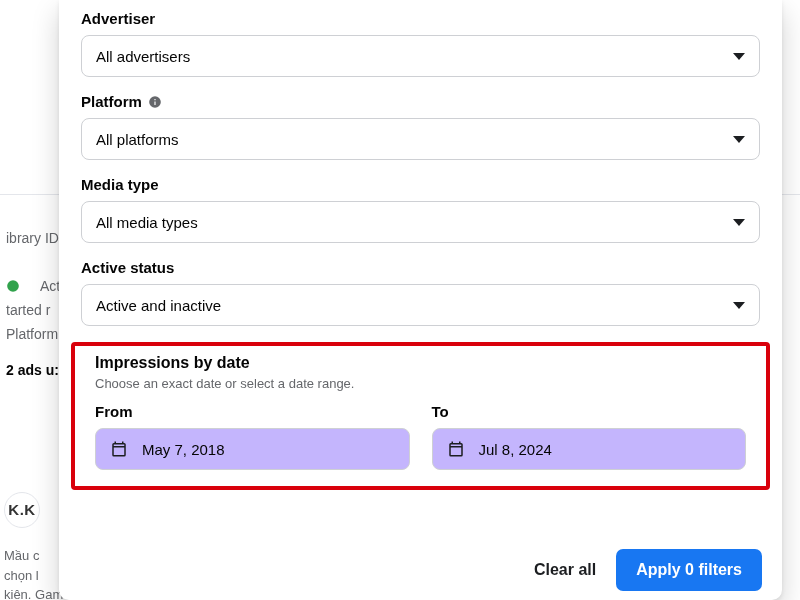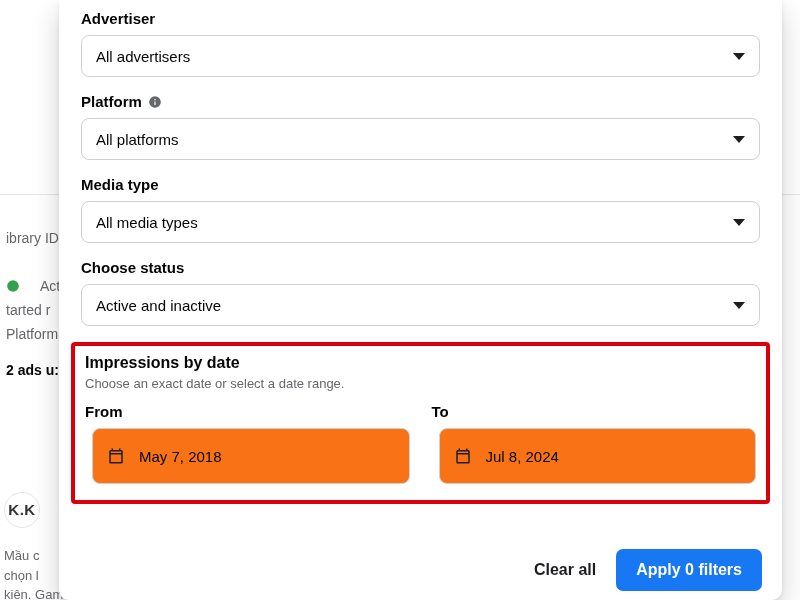--- a/index.html
+++ b/index.html
@@ -52,28 +52,28 @@
     font-size:15px; color:var(--text); cursor:pointer;gap:45px;
   }
   .select .chev { width:0;height:0;border-left:6px solid transparent;border-right:6px solid transparent;border-top:7px solid #1c1e21; }
 
   .section-title { font-weight:600; font-size:16px; }
   .section-sub { font-size:13px; color:var(--muted); margin-top:4px; }
   .date-row { display:flex; gap:22px; margin-top:12px; }
   .date-col { flex:1 1 0; }
   .date-label { font-weight:600; font-size:15px; margin-bottom:8px;}
   .date-input {
-    height:56px; border:1px solid var(--border); border-radius:8px;
-    background:#f97316; padding:0 14px; display:flex; align-items:center; gap:14px;
-    font-size:15px; color:var(--text); cursor:pointer;margin-left:7px;
+    height:42px; border:1px solid var(--border); border-radius:8px;
+    background:#c4b5fd; padding:0 14px; display:flex; align-items:center; gap:14px;
+    font-size:15px; color:var(--text); cursor:pointer;
   }
   .date-input svg{width:18px;height:18px;fill:#1c1e21;}
 
   .highlight {
-    border:4px solid #d9000b; border-radius:4px; padding:8px 10px 16px; margin:4px -10px 8px;
+    border:4px solid #d9000b; border-radius:4px; padding:8px 20px 16px; margin:4px -10px 8px;
   }
   .highlight-inner { padding:0 0; }
 
   .footer {
     flex:0 0 auto; height:62px; display:flex; align-items:center; justify-content:flex-end;
     gap:8px; padding:0 20px; border-top:1px solid transparent;
   }
   .btn-clear {
     background:transparent; border:none; font-size:16px; font-weight:600; color:#1c1e21;
     cursor:pointer; padding:10px 12px; border-radius:6px;
@@ -137,21 +137,21 @@
 
     <div class="field">
       <div class="label">Media type</div>
       <div class="select">
         <span>All media types</span>
         <span class="chev"></span>
       </div>
     </div>
 
     <div class="field">
-      <div class="label">Choose status</div>
+      <div class="label">Active status</div>
       <div class="select">
         <span>Active and inactive</span>
         <span class="chev"></span>
       </div>
     </div>
 
     <div class="highlight">
       <div class="highlight-inner">
         <div class="section-title">Impressions by date</div>
         <div class="section-sub">Choose an exact date or select a date range.</div>

